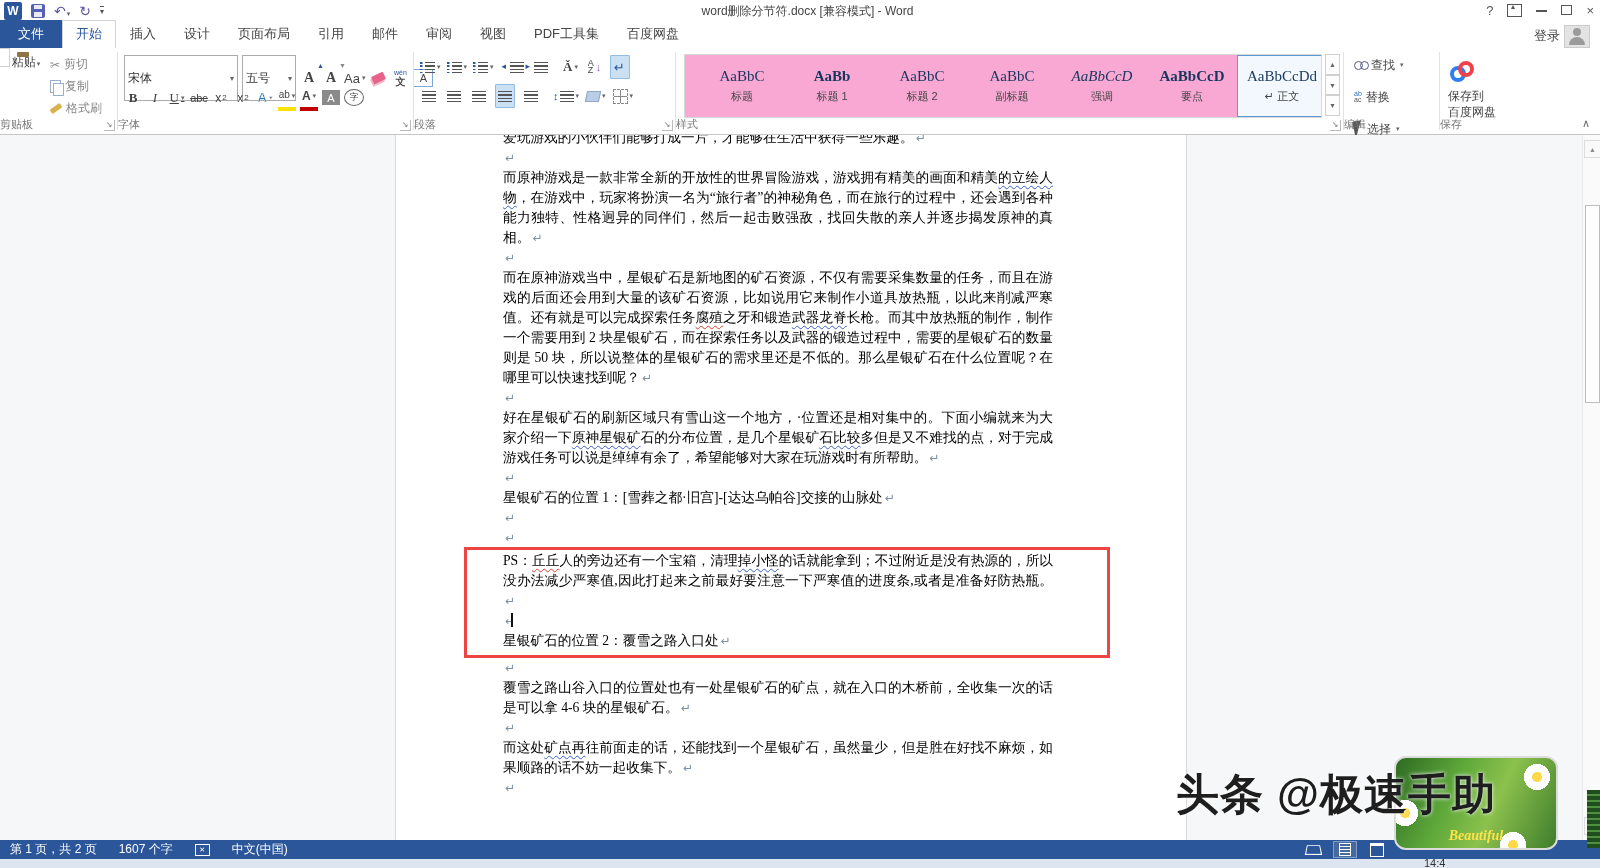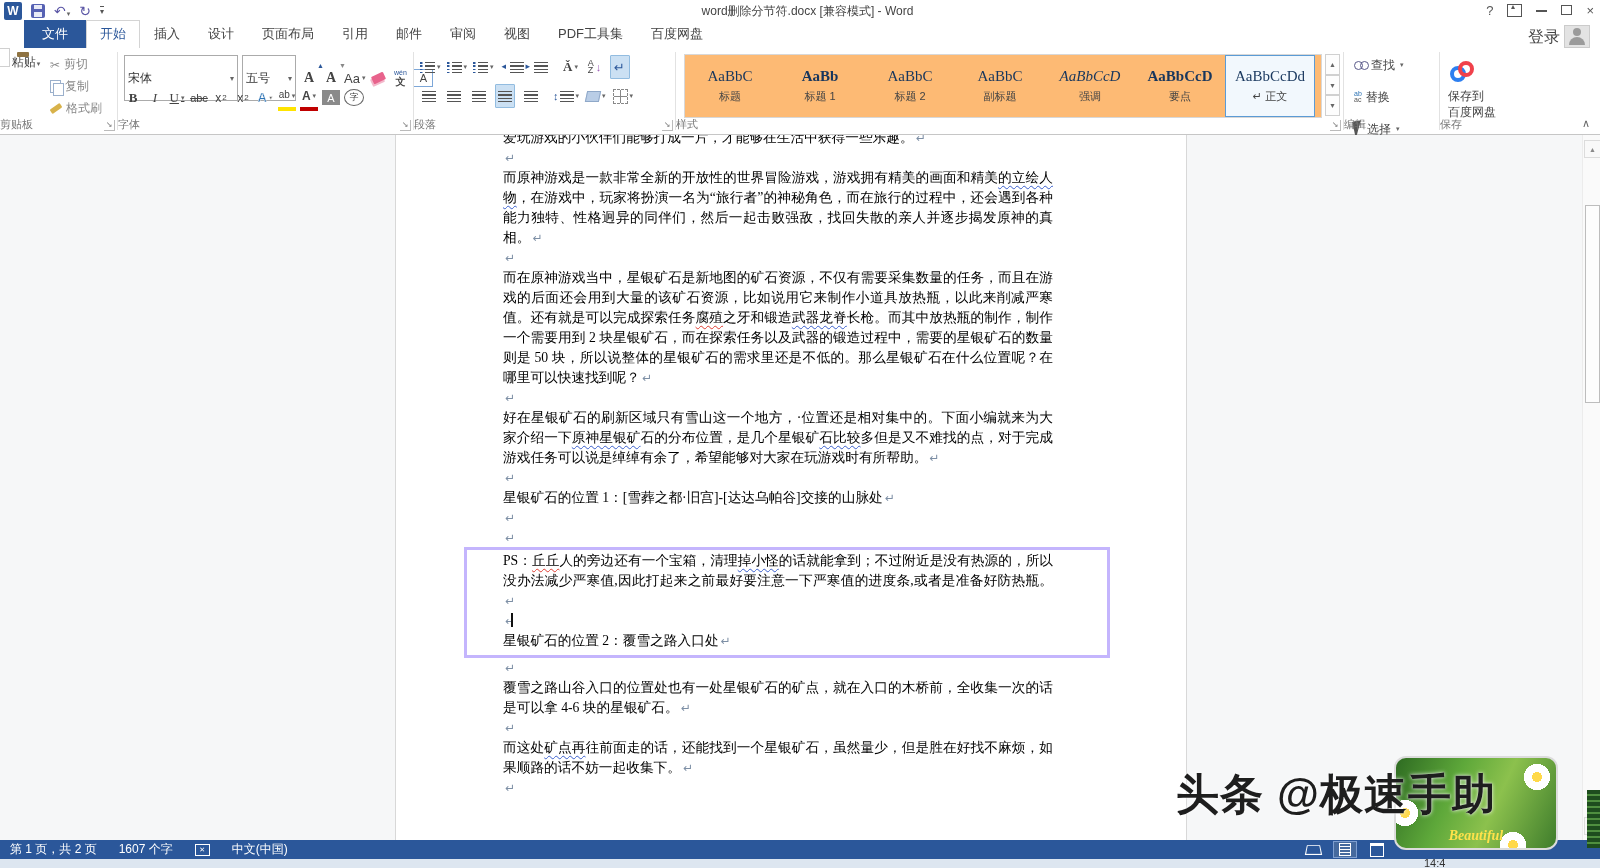--- a/index.html
+++ b/index.html
@@ -21,23 +21,23 @@
   .winctl span{color:#555;font-size:13px;line-height:1;}
   .ic-ribopt{display:inline-block;width:13px;height:11px;border:1px solid #555;position:relative;}
   .ic-ribopt:before{content:"▴";position:absolute;left:2.5px;top:-2px;font-size:8px;color:#555;}
   .ic-min{display:inline-block;width:11px;height:2px;background:#555;margin-bottom:-2px;}
   .ic-rest{display:inline-block;width:9px;height:8px;border:1px solid #555;position:relative;background:#fff;}
   .ic-rest:before{content:"";position:absolute;left:2px;top:-4px;width:9px;height:8px;border:1px solid #555;z-index:-1;}
   .ic-close{font-size:15px;}
   
   .tabrow{position:absolute;top:22px;left:0;right:0;height:26px;background:#fff;display:flex;align-items:flex-end;}
   .tab{padding:4px 14px 5px;font-size:13px;color:#444;cursor:default;}
-  .tab.file{background:#2b579a;color:#fff;margin-left:24px;padding:5px 18px;}
+  .tab.file{background:#2b579a;color:#fff;margin-left:0;padding:5px 18px;}
   .tab.active{background:#fff;color:#2b579a;border:1px solid #d4d4d4;border-bottom:none;padding:4px 13px 5px;}
-  .signin{position:absolute;right:40px;top:27px;font-size:16px;color:#444;margin-left:14px;}
+  .signin{position:absolute;right:40px;top:27px;font-size:13px;color:#444;margin-left:14px;}
   .avatar{position:absolute;right:10px;top:25px;width:24px;height:21px;background:#e3e3e3;border:1px solid #cbcbcb;overflow:hidden;}
   .avatar:before{content:"";display:block;width:8px;height:8px;border-radius:50%;background:#9b9b9b;margin:2px auto 0;}
   .avatar:after{content:"";display:block;width:16px;height:8px;border-radius:8px 8px 0 0;background:#9b9b9b;margin:1px auto 0;}
   
   .ribbon{position:absolute;top:48px;left:0;right:0;height:86px;background:#fff;border-bottom:1px solid #c6c6c6;display:flex;}
   .rgroup{position:relative;height:86px;flex:none;}
   .rgroup .glabel{position:absolute;bottom:2px;left:0;right:0;text-align:left;font-size:11px;color:#777;}
   .vline{position:absolute;right:0;top:4px;bottom:4px;width:1px;background:#e2e2e2;}
   .dlg{position:absolute;right:3px;bottom:3px;width:10px;height:10px;border-left:none;font-size:8px;color:#777;line-height:10px;text-align:center;border:1px solid #bbb;border-top:none;border-left:none;}
   .row1{position:absolute;top:7px;left:6px;display:flex;align-items:center;gap:4px;}
@@ -86,21 +86,21 @@
   .ind.inc:before{content:"▸";}
   .sortic{font-size:9px;color:#444;display:flex;flex-direction:column;line-height:.8;}
   .sortarrow{font-size:11px;color:#9b59b6;margin-left:1px;}
   .pmk{font-size:13px;color:#2b579a;}
   .lsp{font-size:11px;color:#2b579a;}
   .paintcan{display:inline-block;width:12px;height:9px;background:#b9cde6;transform:skewX(-12deg);border:1px solid #8fa8c8;}
   .ic-borders{display:inline-block;width:13px;height:13px;border:1px dashed #888;position:relative;}
   .ic-borders:before{content:"";position:absolute;left:50%;top:0;bottom:0;width:1px;background:#888;}
   .ic-borders:after{content:"";position:absolute;top:50%;left:0;right:0;height:1px;background:#888;}
   
-  .gallery{position:absolute;left:8px;top:6px;right:22px;height:62px;border:1px solid #d8d8d8;display:flex;align-items:stretch;background:#fdba74;overflow:hidden;}
+  .gallery{position:absolute;left:8px;top:6px;right:22px;height:62px;border:1px solid #d8d8d8;display:flex;align-items:stretch;background:#f9a8d4;overflow:hidden;padding-left:12px;}
   .style-item{width:88px;flex:none;display:flex;flex-direction:column;align-items:center;justify-content:center;gap:4px;border:1px solid transparent;}
   .style-item.selected{border:1px solid #5b9bd5;background:#f2f8fd;}
   .style-item .preview{font-family:"Liberation Serif",serif;font-size:15px;color:#17365d;white-space:nowrap;}
   .style-item .sname{font-size:11px;color:#444;white-space:nowrap;}
   .s-title{font-size:16px;}
   .s-h1{font-size:19px;font-weight:bold;color:#1f3864;}
   .s-h2{font-size:15px;}
   .s-sub{font-size:15px;color:#444;}
   .s-emph{font-size:12px;font-style:italic;}
   .s-strong{font-size:12px;font-weight:bold;}
@@ -121,21 +121,21 @@
   
   .docarea{position:absolute;top:135px;left:0;right:0;height:705px;background:#f6f7f8;overflow:hidden;}
   .page{position:absolute;left:395px;top:0;bottom:0;width:790px;background:#fff;border-left:1px solid #d8d8d8;border-right:1px solid #d8d8d8;}
   .pagetext{margin:-7px 0 0 107px;width:550px;font-family:"Liberation Serif","DejaVu Serif",serif;
             font-size:13.7px;line-height:20px;color:#000;text-align:justify;}
   .para{min-height:20px;}
   .pmark{color:#7d8fa5;font-size:12px;padding-left:2px;font-family:"DejaVu Sans",sans-serif;}
   .u-rw{text-decoration:underline wavy #e03c31;text-decoration-thickness:1px;text-underline-offset:3px;}
   .u-bd{text-decoration:underline wavy #3a5fcd;text-decoration-thickness:1px;text-underline-offset:3px;}
   .caret{display:inline-block;width:1.5px;height:14px;background:#111;vertical-align:-2px;margin-left:-4px;}
-  .redbox{border:3px solid #c4b5fd;margin:-1px -57px 0 -39px;padding:1px 54px 4px 36px;}
+  .redbox{border:3px solid #ef4444;margin:-1px -57px 0 -39px;padding:1px 54px 4px 36px;}
   
   .vscroll{position:absolute;right:0;top:0;bottom:0;width:17px;background:#fafafa;border-left:1px solid #ececec;}
   .sbtn{position:absolute;left:1px;width:15px;height:16px;background:#f9f9f9;border:1px solid #dcdcdc;color:#8a8a8a;
         font-size:7px;display:flex;align-items:center;justify-content:center;}
   .sthumb{position:absolute;left:1px;top:70px;width:13px;height:196px;background:#fdfdfd;border:1px solid #bdbdbd;margin:0 1px;}
   
   .statusbar{position:absolute;left:0;right:0;top:840px;height:19px;background:#2b579a;color:#fff;
              display:flex;align-items:center;font-size:12px;gap:22px;padding-left:10px;}
   .statusbar .sitem{white-space:nowrap;}
   .ic-proof{display:inline-block;width:13px;height:10px;border:1px solid #fff;position:relative;font-size:7px;line-height:10px;text-align:center;}

